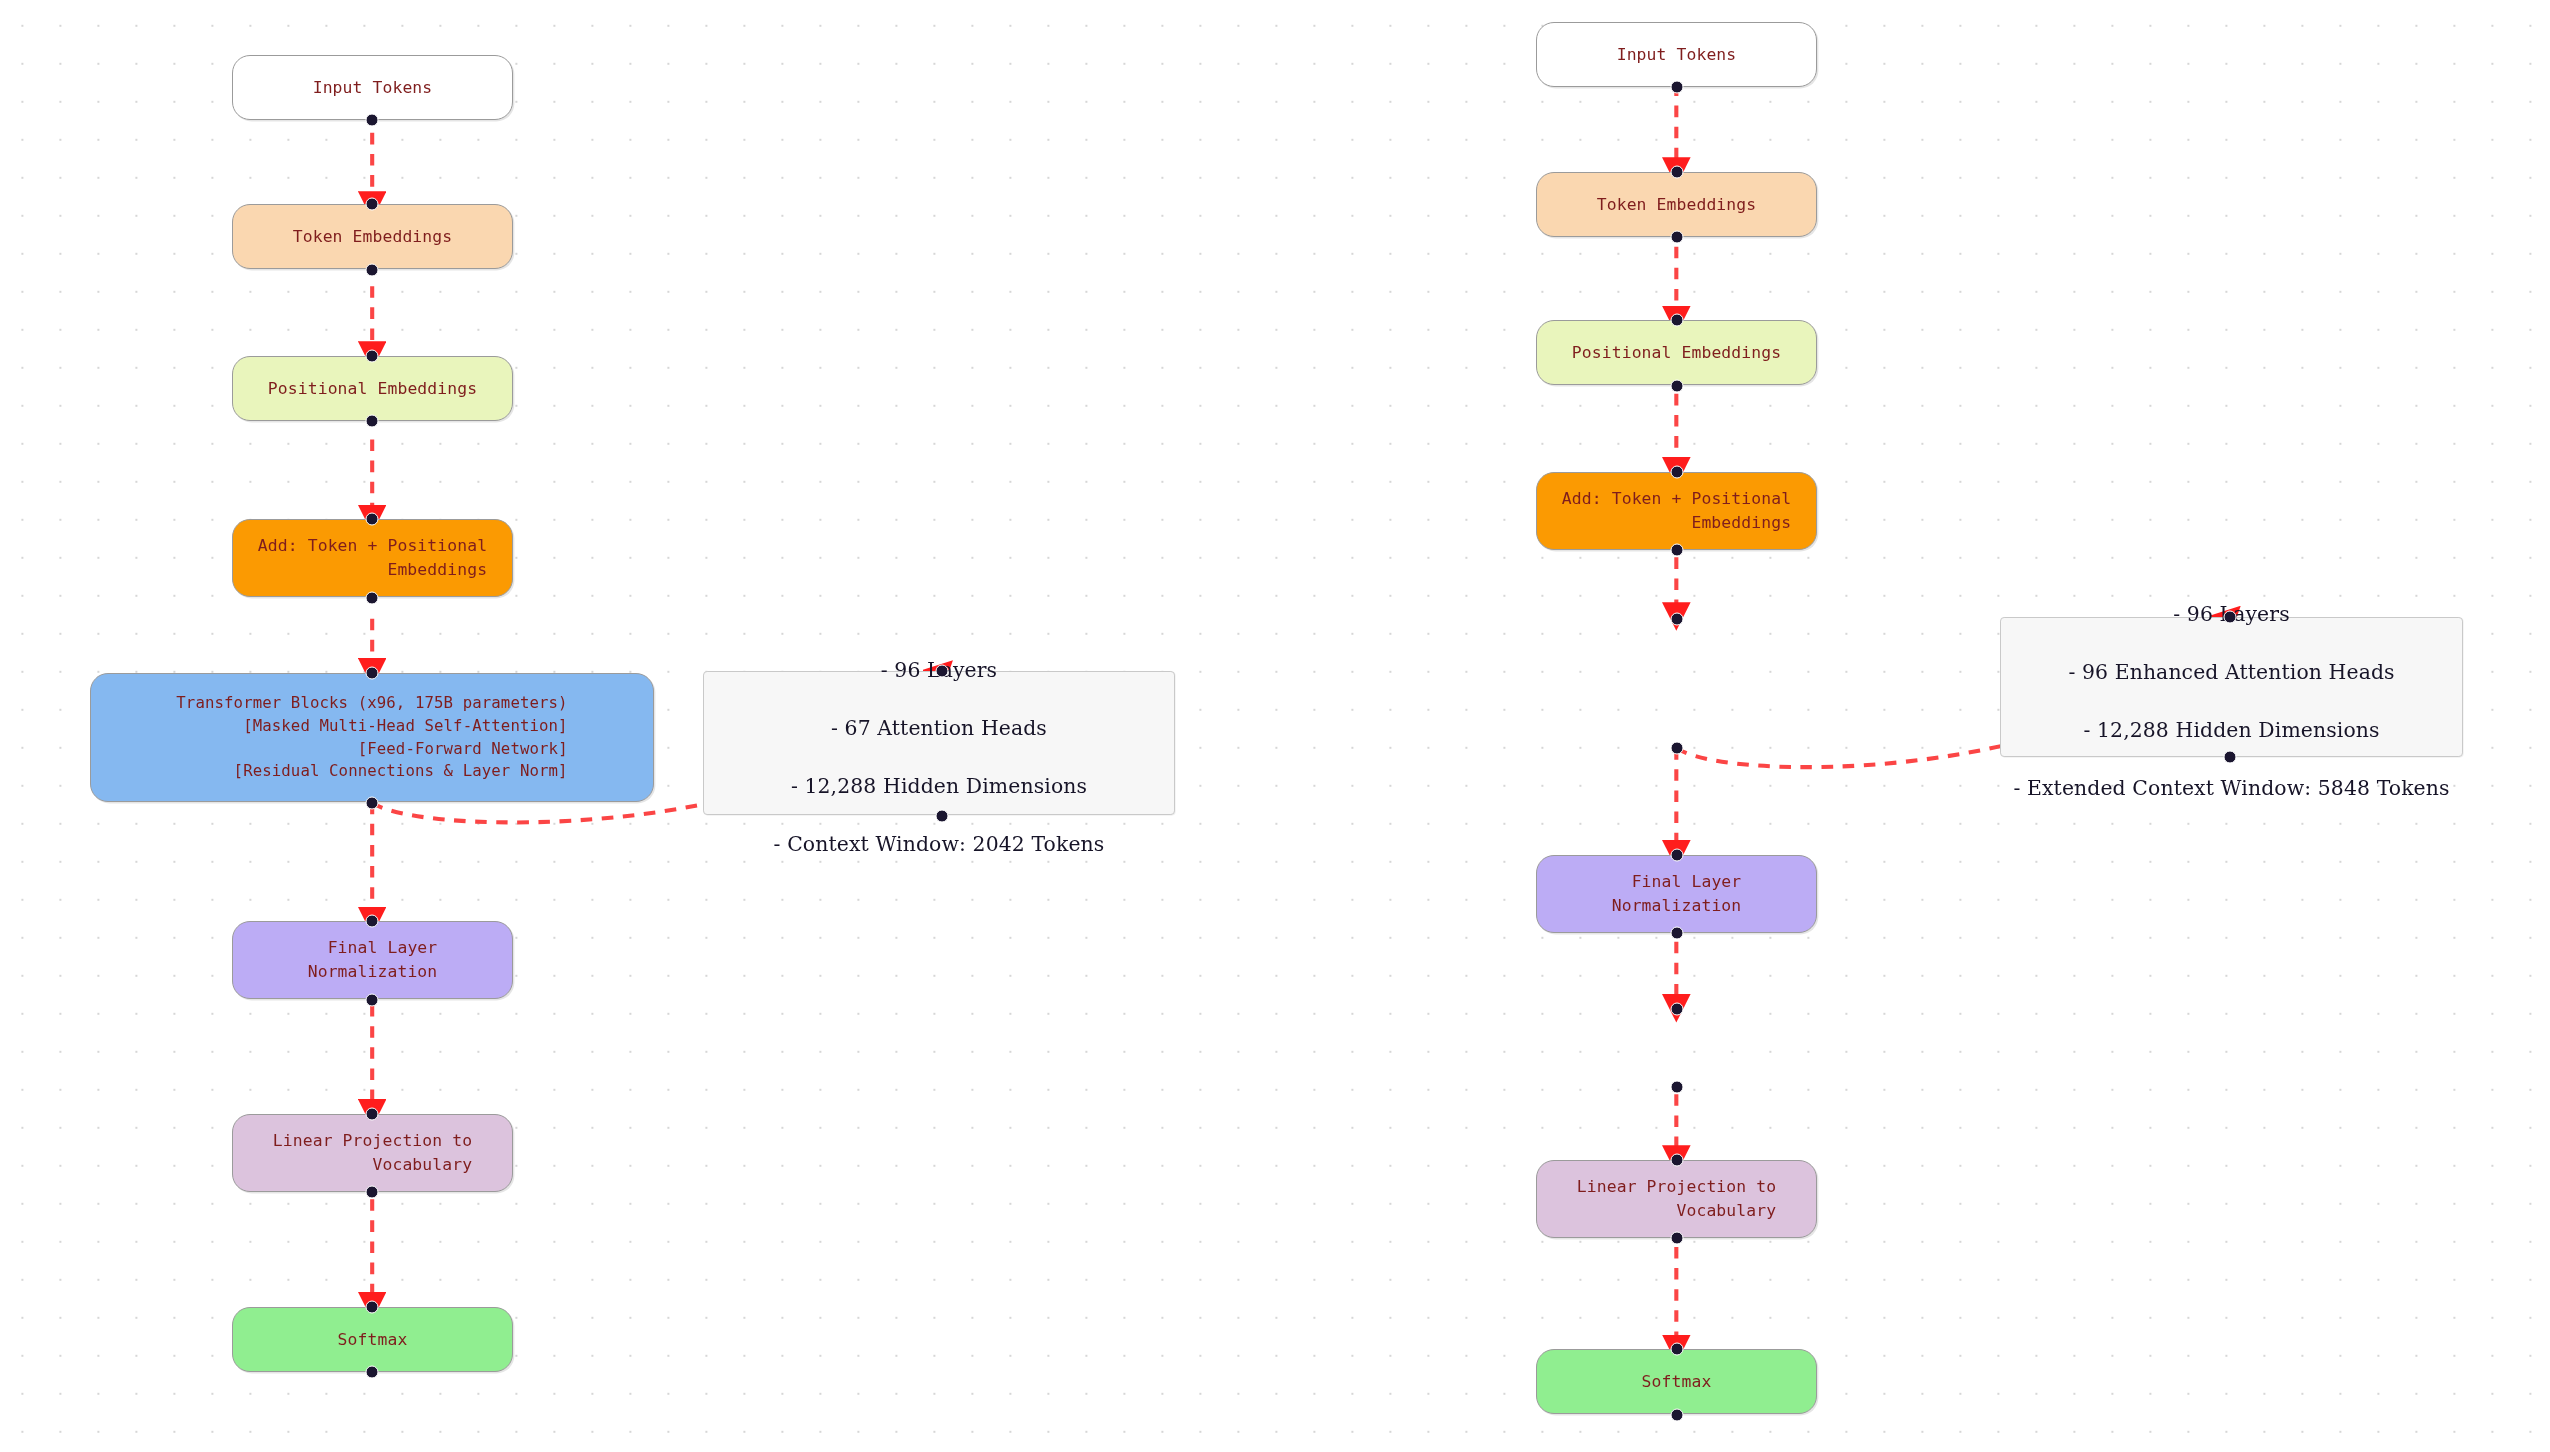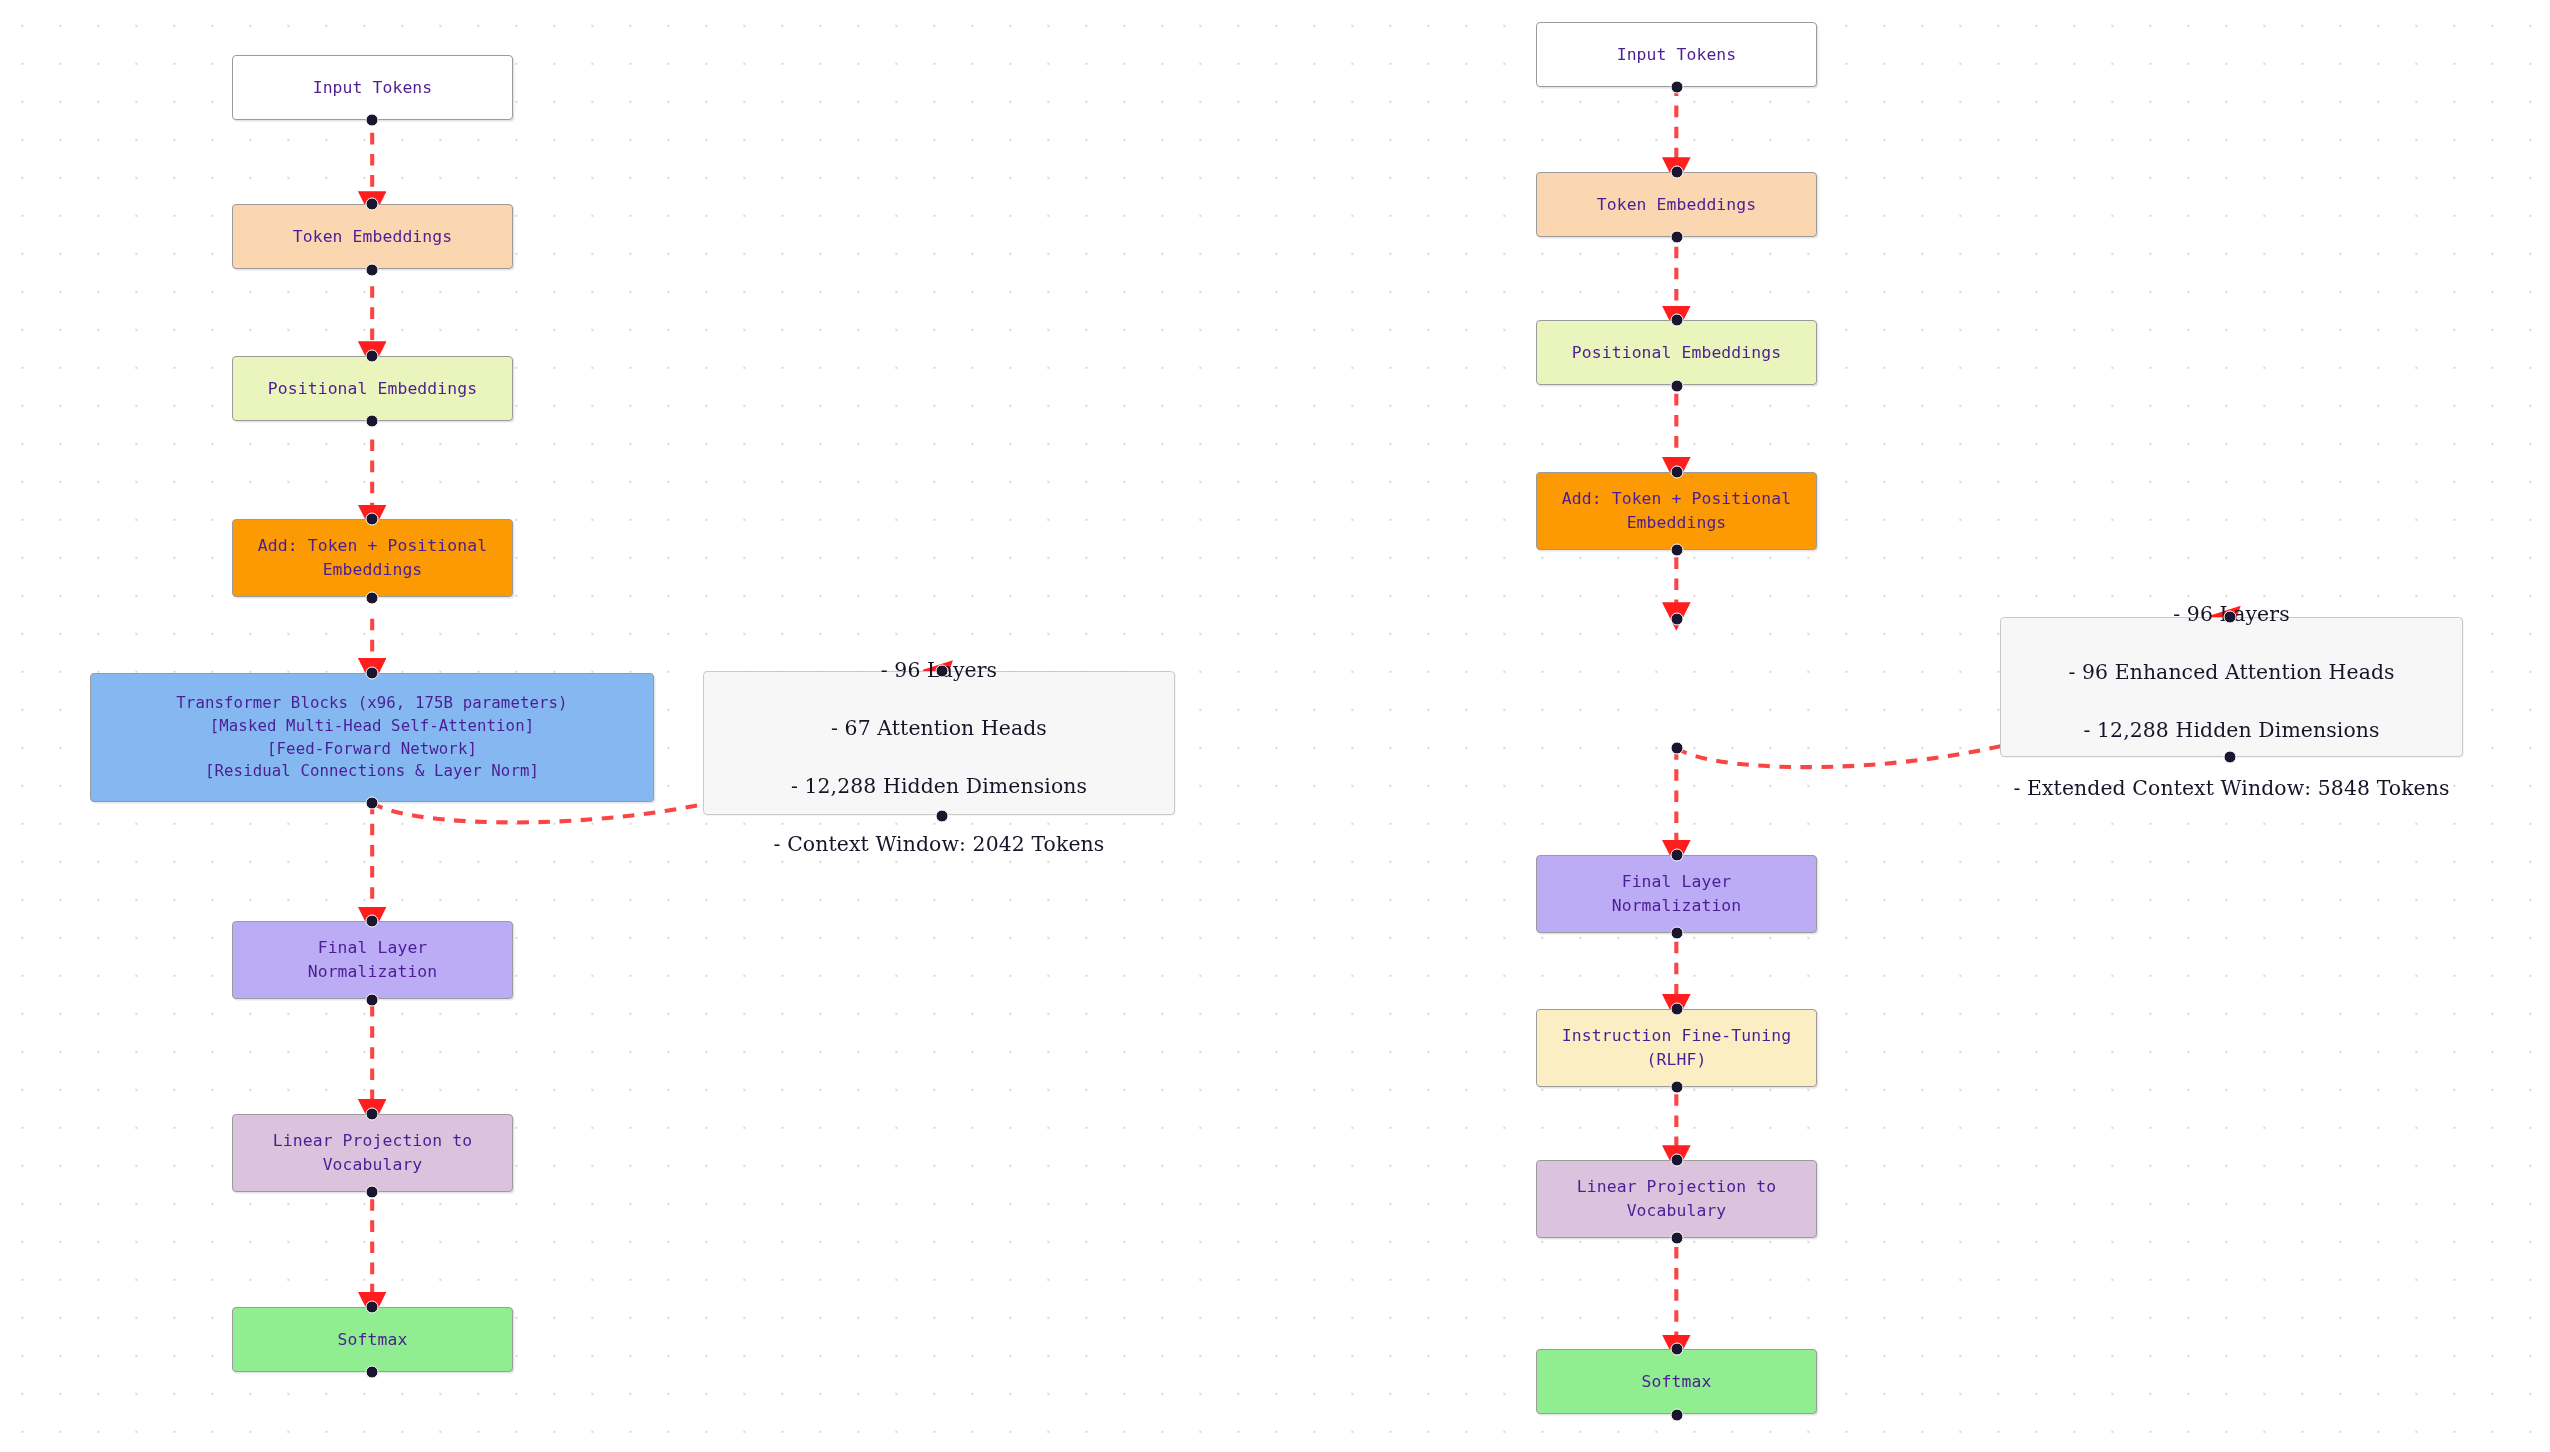--- a/index.html
+++ b/index.html
@@ -18,29 +18,29 @@
     background-position:3.4px 6.8px;
     pointer-events:none;
   }
   .canvas{position:absolute;inset:0;}
   svg.edges{position:absolute;left:0;top:0;width:2550px;height:1452px;overflow:visible;}
 
   .node{
     position:absolute;
     box-sizing:border-box;
     border:1.7px solid #9b9b9b;
-    border-radius:4px;
+    border-radius:18px;
     display:flex;
     align-items:center;
     justify-content:center;
-    text-align:center;
+    text-align:right;
     font-family:"DejaVu Sans Mono", monospace;
     font-size:16.4px;
     line-height:1.45;
-    color:#4c1d95;
+    color:#7f1d1d;
     letter-spacing:0.1px;
     box-shadow:1.4px 1.4px 0 rgba(0,0,0,0.10);
     white-space:pre-line;
     padding:2.7px 6.8px;
   }
   .node.small{font-size:15.7px;}
   .node.note{
     border:1.4px solid #c9c9c9;
     border-radius:4.1px;
     background:#f7f7f7;
@@ -203,24 +203,20 @@
   <div class="port" style="left:2230px;top:617px;"></div>
   <div class="port" style="left:2230px;top:757px;"></div>
 
   <div class="node" style="left:1536px;top:855px;width:281px;height:78px;background:#bcacf5;">
     <span>Final Layer
 Normalization</span>
   </div>
   <div class="port" style="left:1677px;top:855px;"></div>
   <div class="port" style="left:1677px;top:933px;"></div>
 
-  <div class="node" style="left:1536px;top:1009px;width:281px;height:78px;background:#fbeec2;">
-    <span>Instruction Fine-Tuning
-(RLHF)</span>
-  </div>
   <div class="port" style="left:1677px;top:1009px;"></div>
   <div class="port" style="left:1677px;top:1087px;"></div>
 
   <div class="node" style="left:1536px;top:1160px;width:281px;height:78px;background:#dcc3dd;">
     <span>Linear Projection to
 Vocabulary</span>
   </div>
   <div class="port" style="left:1677px;top:1160px;"></div>
   <div class="port" style="left:1677px;top:1238px;"></div>
 

